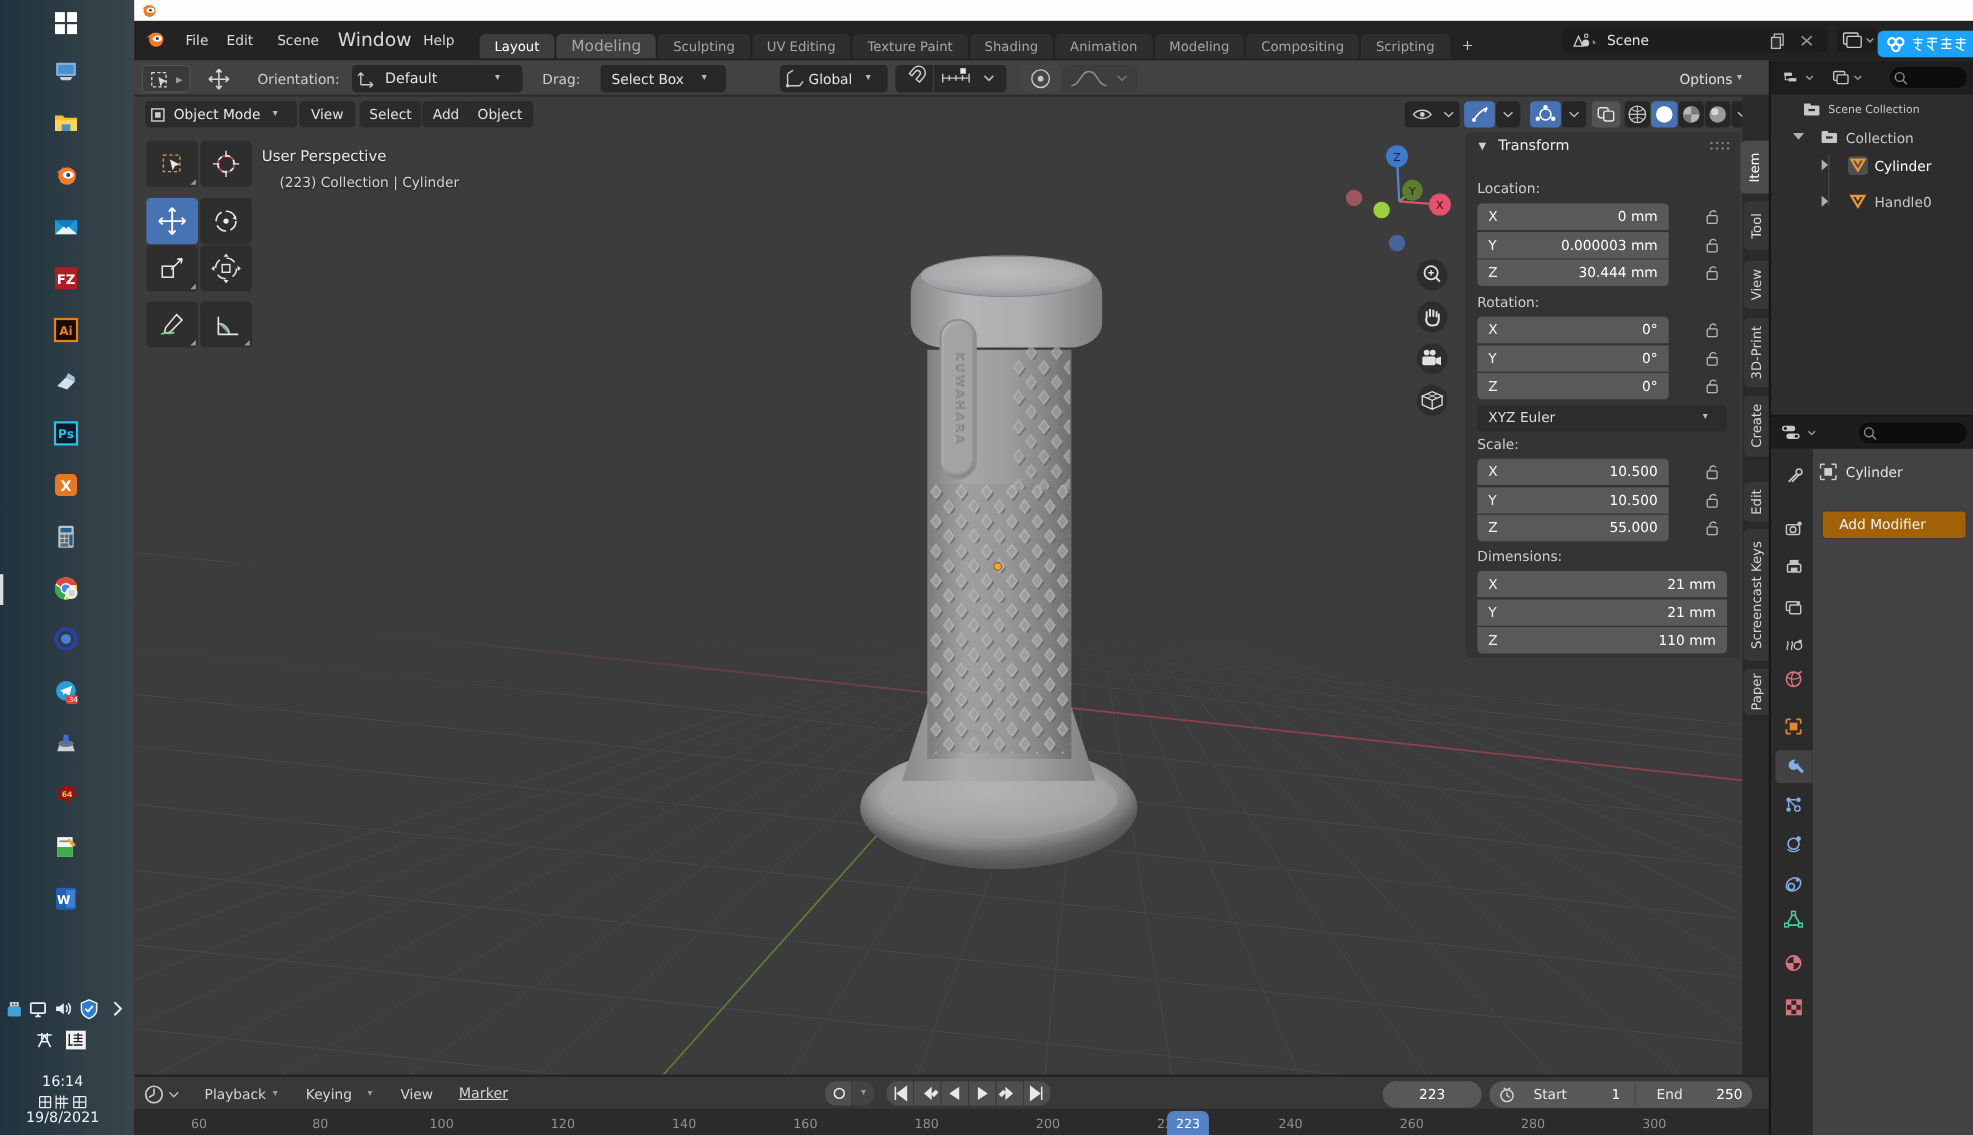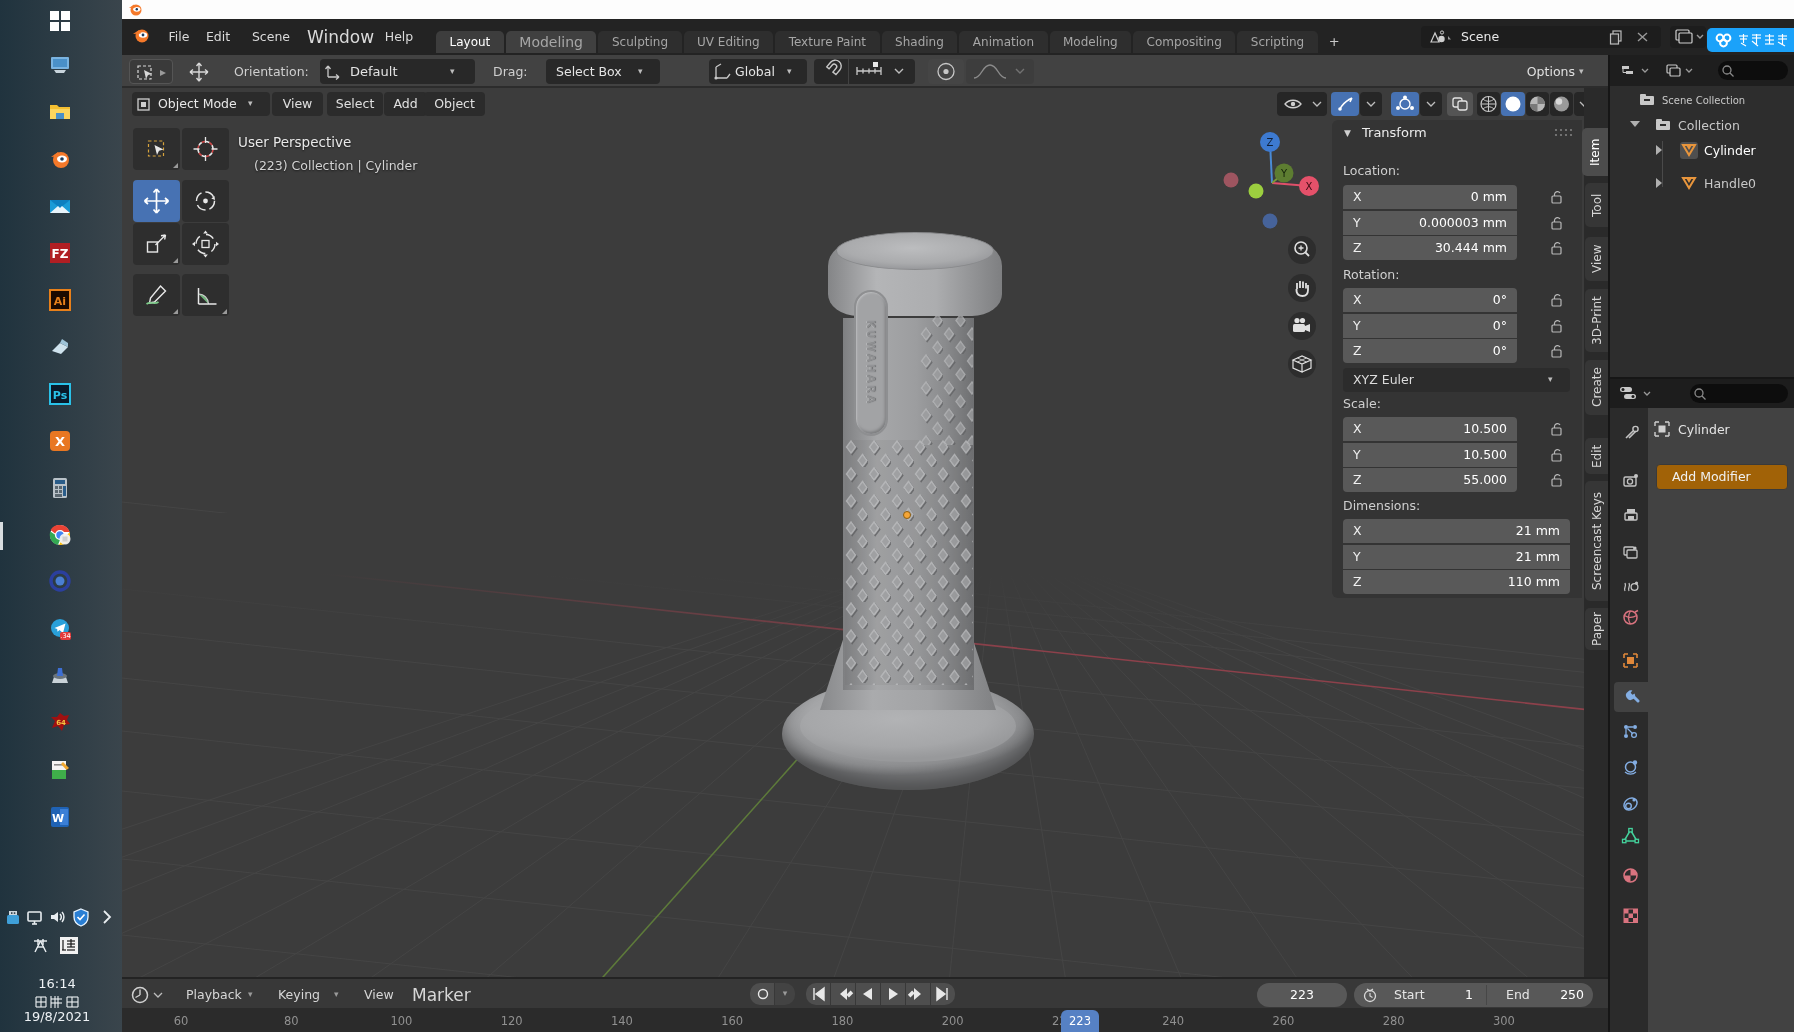--- a/index.html
+++ b/index.html
@@ -1076,21 +1076,21 @@
       <div style="position: absolute; left: 4px; top: 4px; width: 44px; height: 24px;">
         <svg width="44" height="24" viewBox="0 0 44 24">
           <circle cx="14" cy="12" r="7.5" fill="none" stroke="#d0d0d0" stroke-width="1.5"></circle>
           <path d="M14 12 L14 6.5 M14 12 L9.5 14.5" stroke="#d0d0d0" stroke-width="1.4"></path>
           <path d="M28 10 L32 14 L36 10" stroke="#bdbdbd" fill="none" stroke-width="1.3"></path>
         </svg>
       </div>
       <div style="position: absolute; left: 56px; top: 4px; width: 86px; height: 24px; line-height: 24px; font-size: 12.5px; color: rgb(214, 214, 214); text-align: left; padding-left: 8px;">Playback<div style="position: absolute; left: 70px; top: 0px; width: 14px; height: 24px; line-height: 23px; font-size: 9px; color: rgb(154, 154, 154);">▾</div></div>
       <div style="position: absolute; left: 148px; top: 4px; width: 80px; height: 24px; line-height: 24px; font-size: 12.5px; color: rgb(214, 214, 214); text-align: left; padding-left: 8px;">Keying<div style="position: absolute; left: 64px; top: 0px; width: 14px; height: 24px; line-height: 23px; font-size: 9px; color: rgb(154, 154, 154);">▾</div></div>
       <div style="position: absolute; left: 234px; top: 4px; width: 42px; height: 24px; line-height: 24px; font-size: 12.5px; color: rgb(214, 214, 214); text-align: left; padding-left: 8px;">View</div>
-      <div style="position: absolute; left: 282px; top: 4px; width: 58px; height: 24px; line-height: 24px; font-size: 17px; color: rgb(214, 214, 214); text-align: right; padding-left: 8px;">Marker</div>
+      <div style="position: absolute; left: 282px; top: 4px; width: 58px; height: 24px; line-height: 24px; font-size: 13px; color: rgb(214, 214, 214); text-align: right; padding-left: 8px; text-decoration: underline;">Marker</div>
       <div style="position: absolute; left: 628px; top: 4px; width: 24px; height: 22px; background: rgb(78, 78, 78); border-radius: 10px 0px 0px 10px;">
         <svg width="24" height="22">
           <circle cx="13" cy="11" r="4.5" fill="none" stroke="#e8e8e8" stroke-width="1.4"></circle>
         </svg>
       </div>
       <div style="position: absolute; left: 653px; top: 4px; width: 20px; height: 22px; background: rgb(67, 67, 67); border-radius: 0px 10px 10px 0px; line-height: 21px; font-size: 9px; color: rgb(154, 154, 154); text-align: center;">▾</div>
       <div style="position: absolute; left: 684px; top: 4px; width: 24px; height: 22px; background: rgb(78, 78, 78); border-radius: 10px 0px 0px 10px;">
         <svg width="24" height="22" viewBox="0 0 24 22">
           <path d="M8 5 L8 17 M18 5 L10 11 L18 17 Z" stroke="#e8e8e8" fill="#e8e8e8" stroke-width="1.4"></path>
         </svg>

